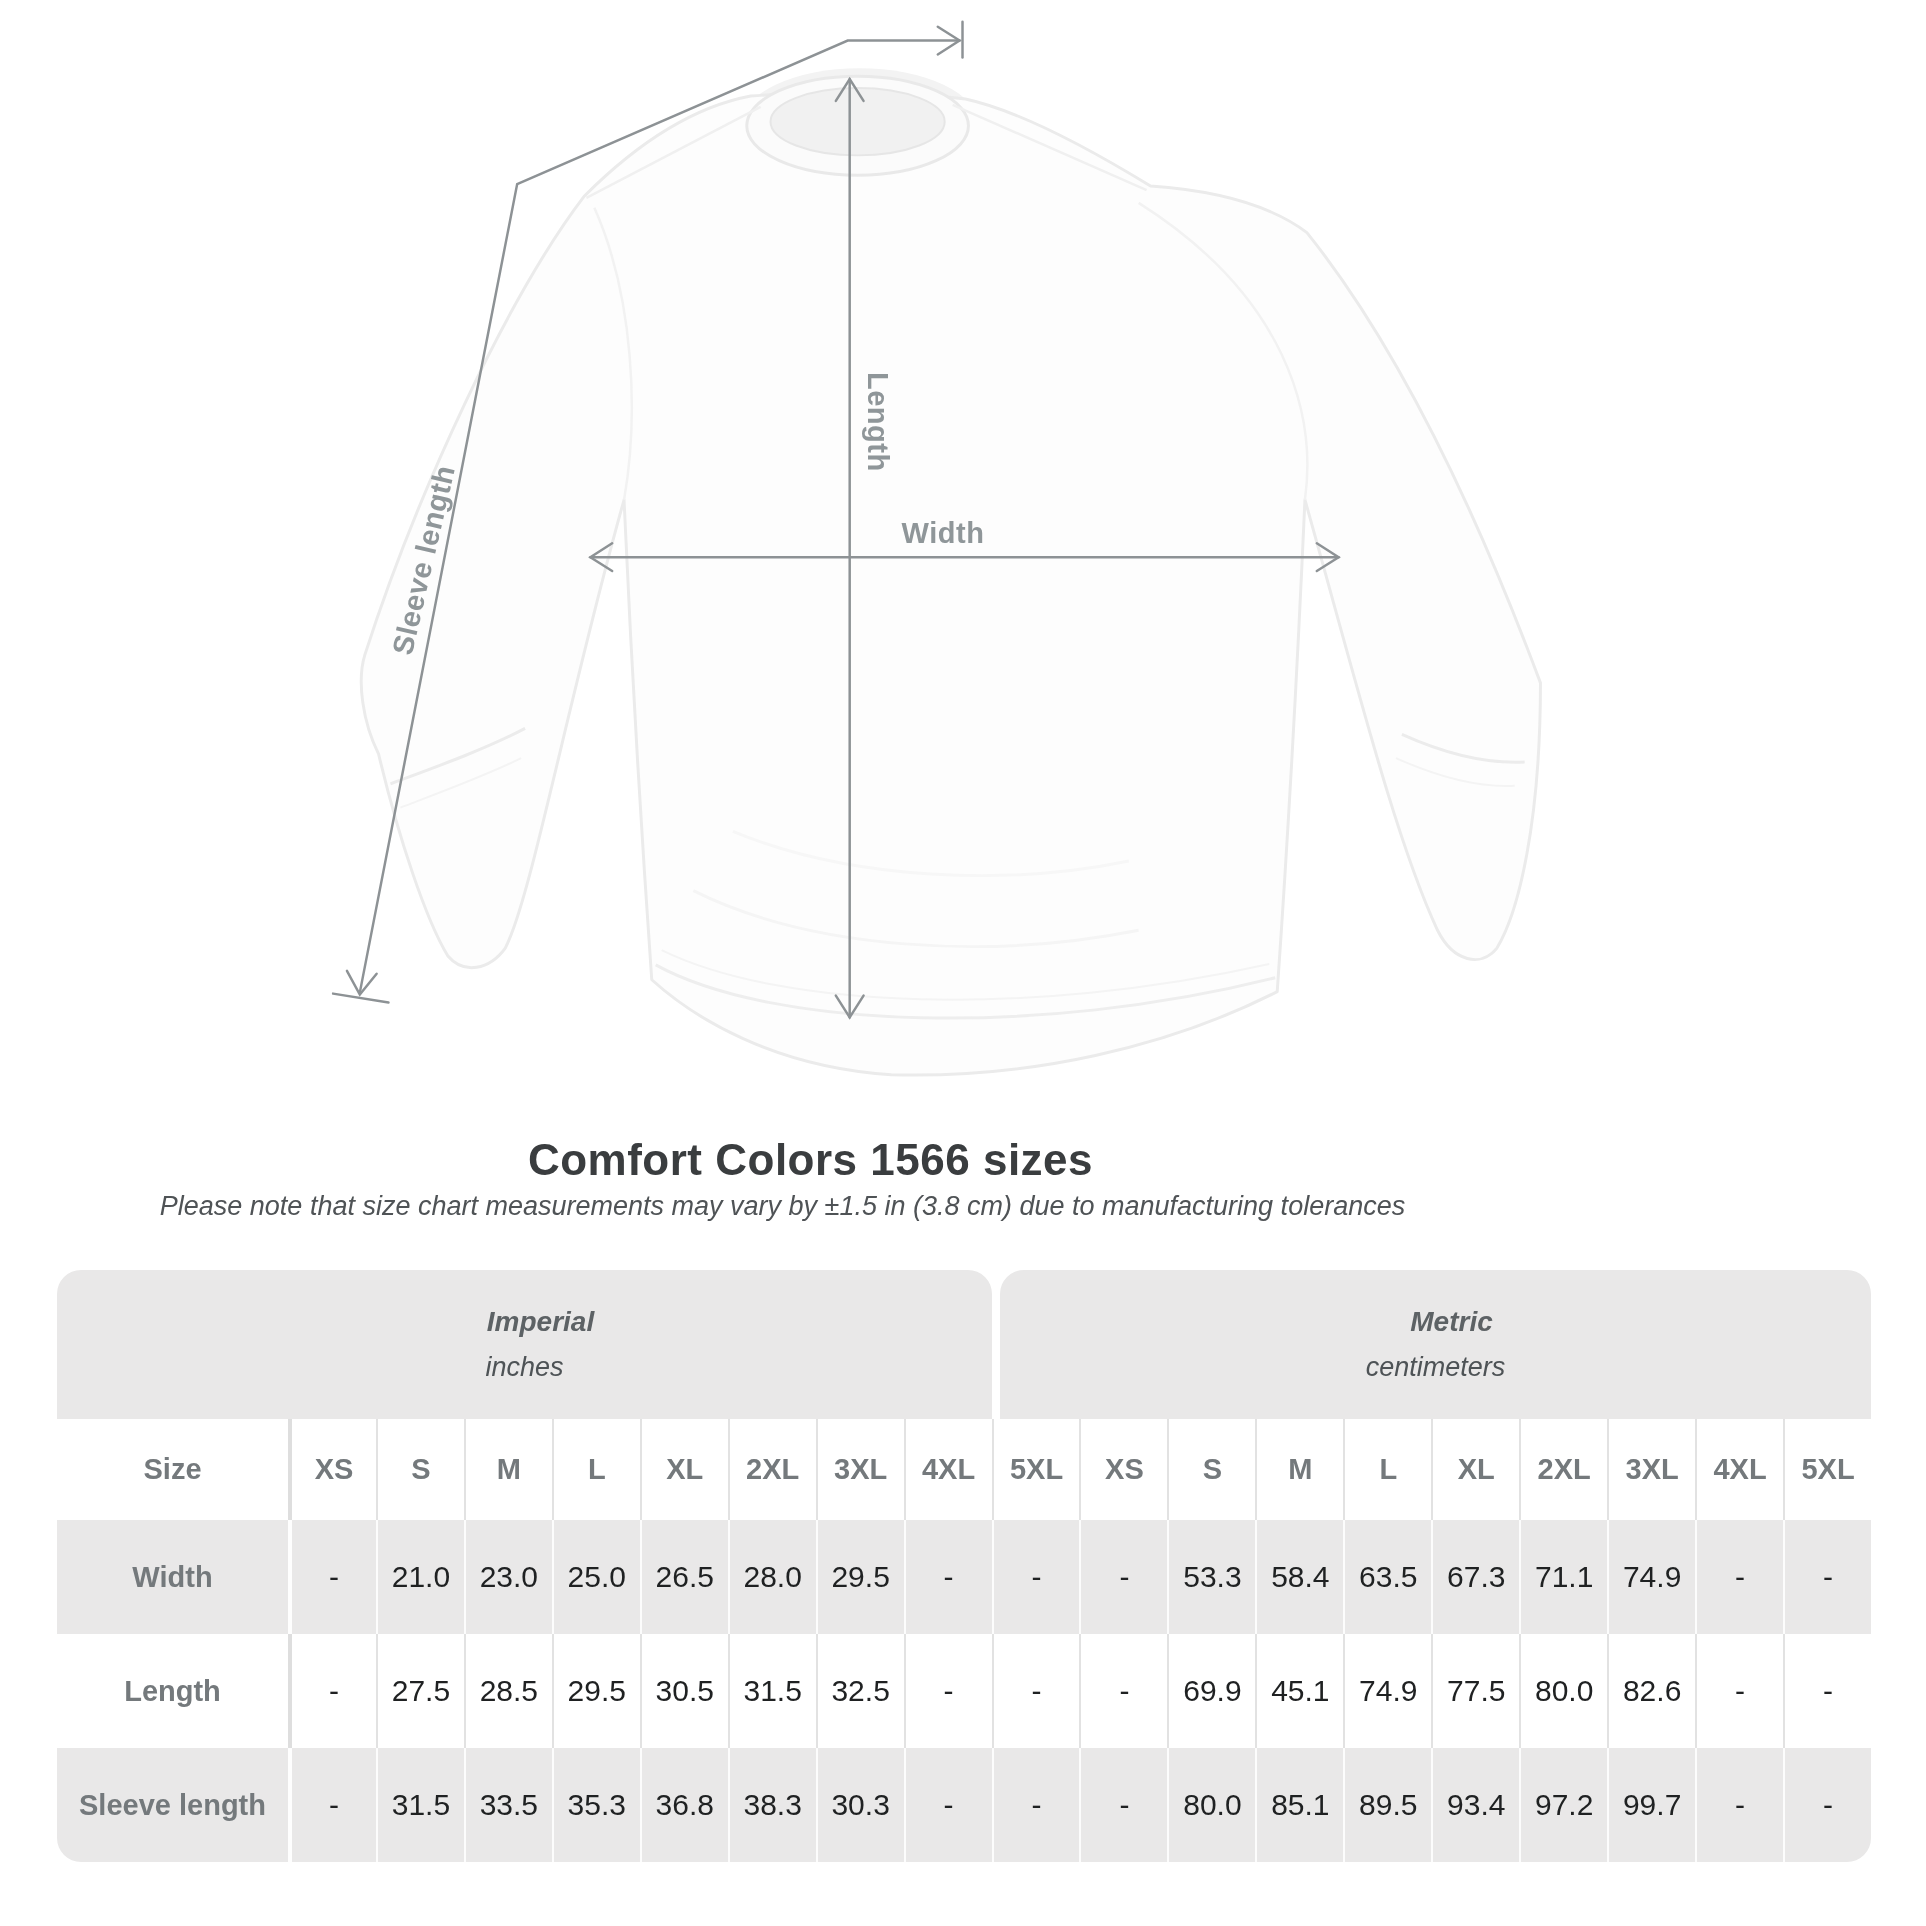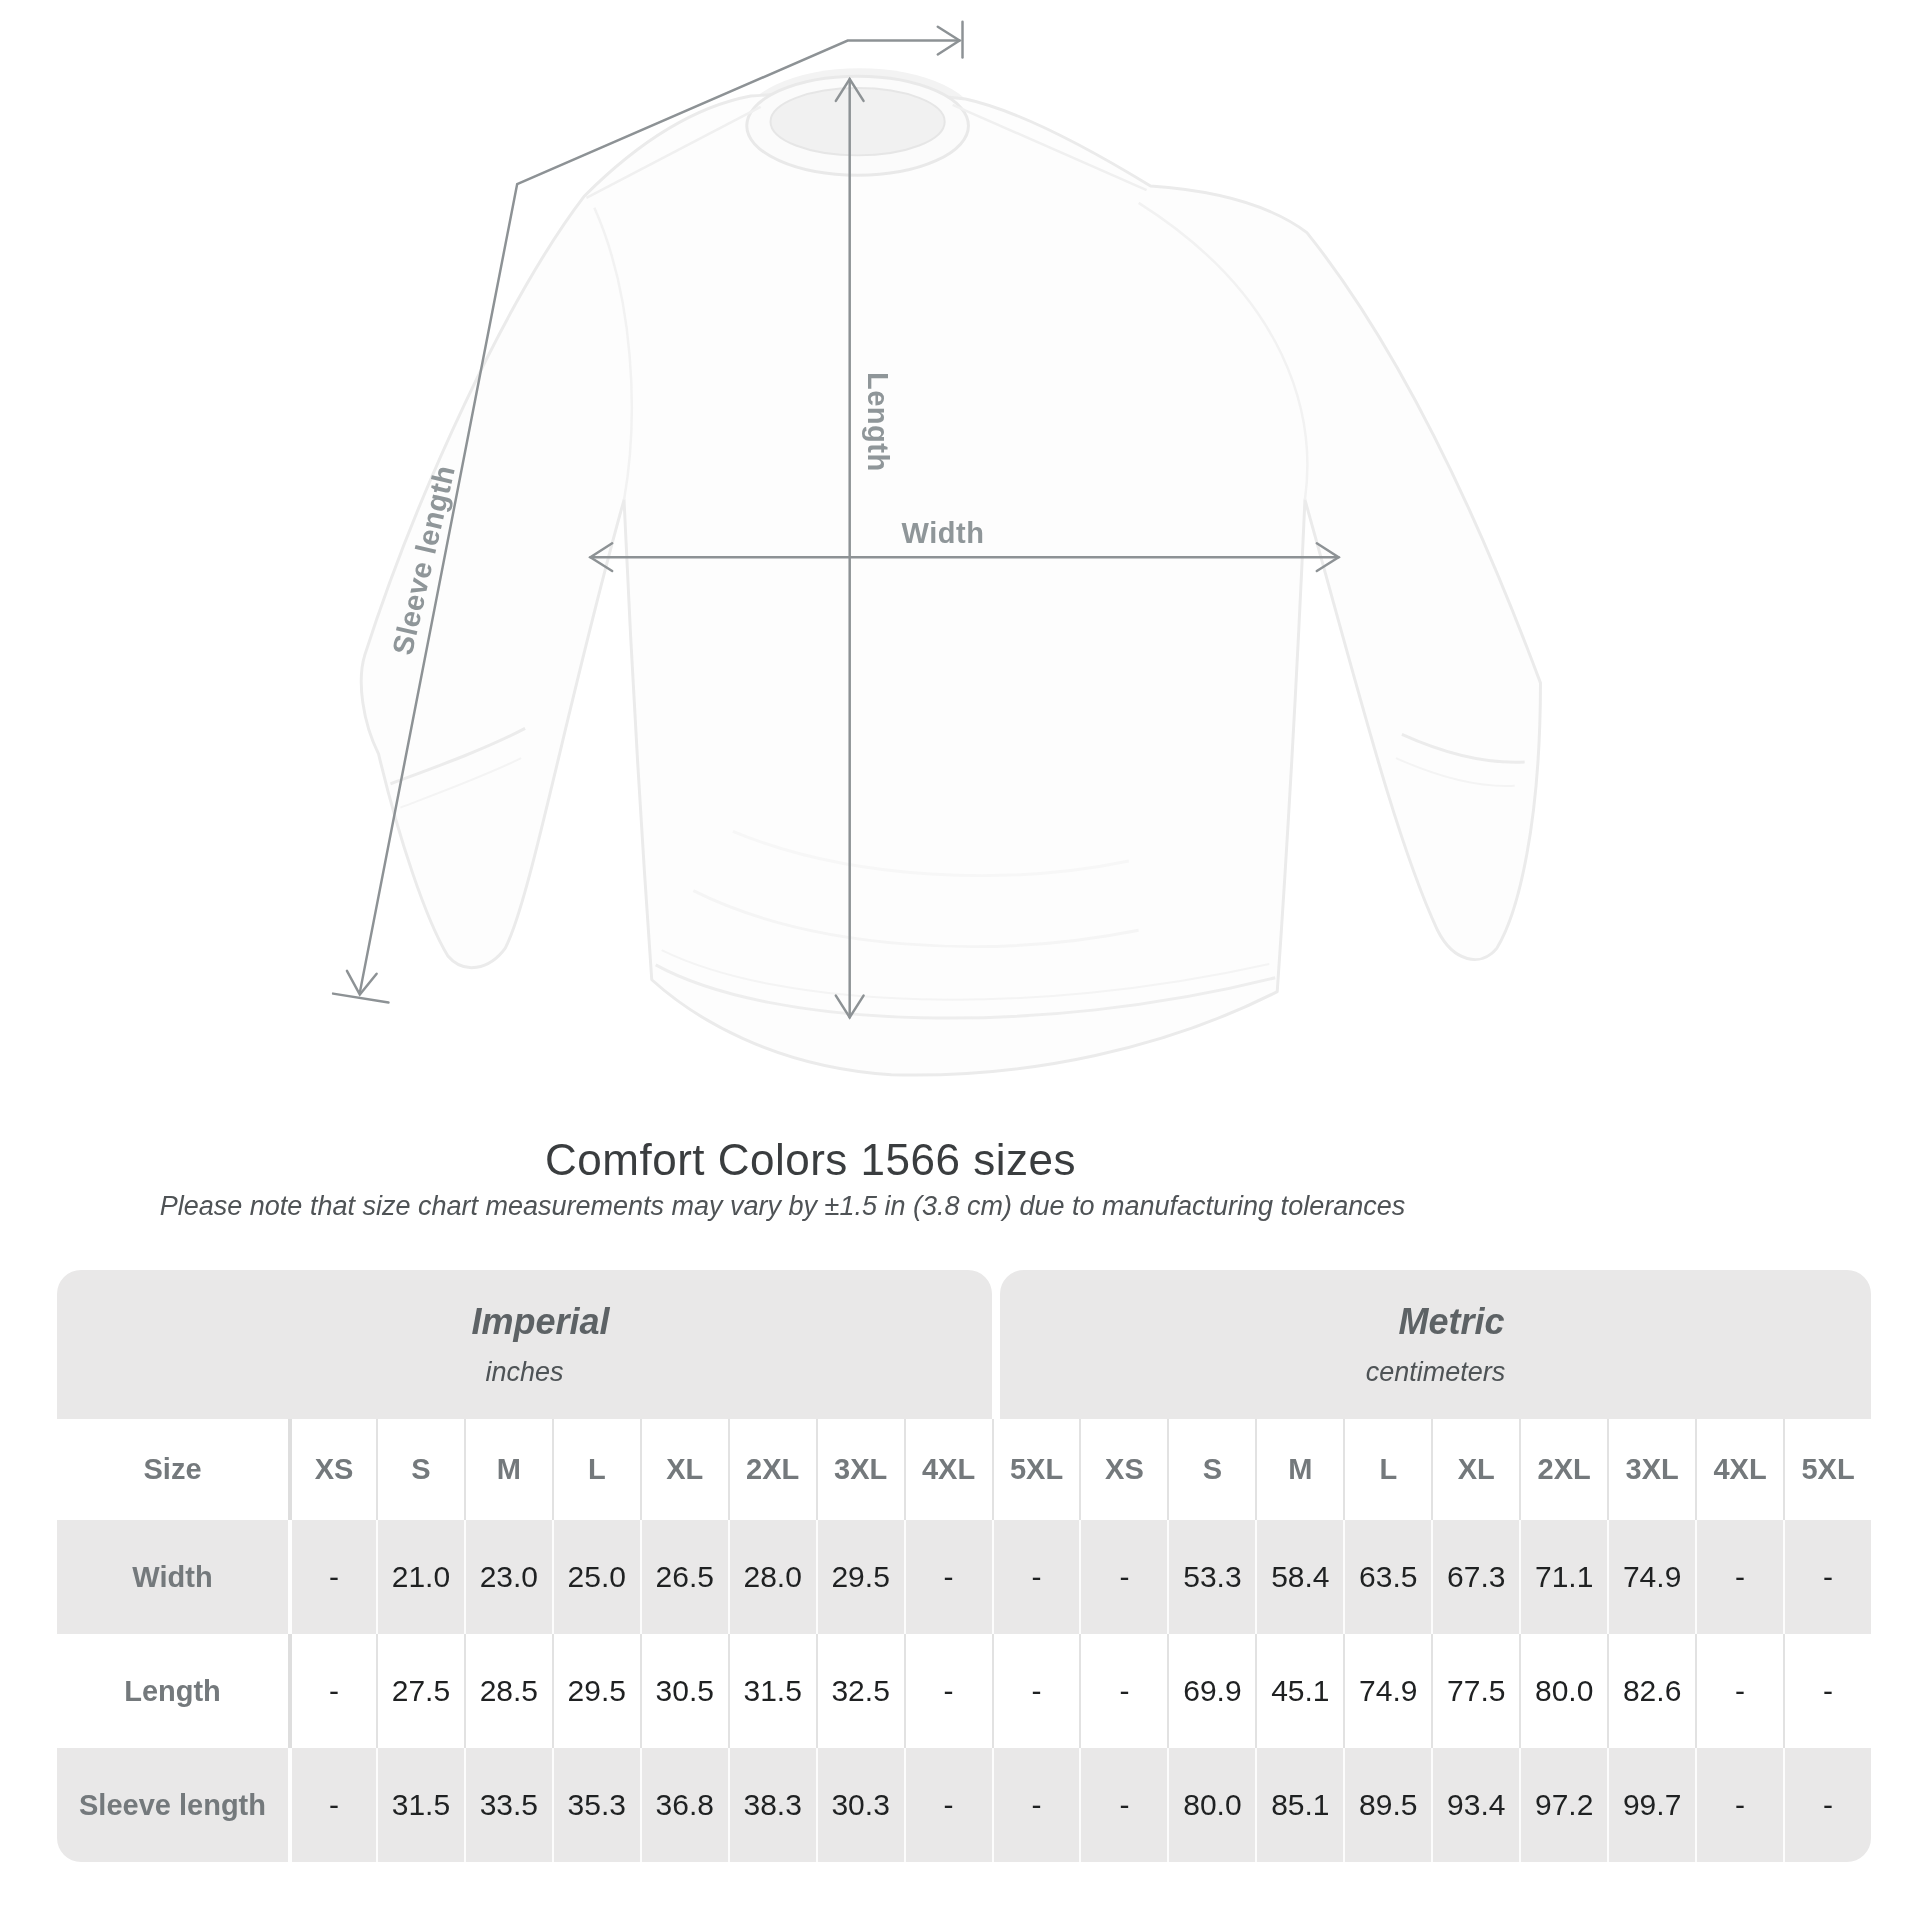--- a/index.html
+++ b/index.html
@@ -17,37 +17,37 @@
     position:absolute;color:#8f9699;font-weight:bold;font-size:29px;
     letter-spacing:0.5px;white-space:nowrap;
   }
   .label-length{left:894px;top:372px;transform:rotate(90deg);transform-origin:top left;}
   .label-width{left:844px;top:517px;width:198px;text-align:center;}
   .label-sleeve{left:424px;top:560px;transform:translate(-50%,-50%) rotate(-77deg);}
 
   
   .chart-title{
     position:absolute;left:0;top:1135px;width:1621px;text-align:center;
-    font-size:44px;font-weight:normal;color:#3a3d3f;letter-spacing:0.5px;
+    font-size:44px;font-weight:bold;color:#3a3d3f;letter-spacing:0.5px;
   }
   .chart-subtitle{
     position:absolute;left:0;top:1191px;width:1565px;text-align:center;
     font-size:27px;font-style:italic;color:#4f5356;
   }
 
   
   .size-table{position:absolute;left:57px;top:1270px;width:1814px;}
   .group-band{display:flex;gap:8px;height:149px;}
   .group{
     background:#e9e8e8;border-radius:24px 24px 0 0;
     display:flex;flex-direction:column;align-items:center;justify-content:center;
   }
   .group.g1{flex:0 0 935px;}
   .group.g2{flex:0 0 871px;}
-  .g-title{font-size:36px;font-weight:bold;font-style:italic;color:#5d6265;margin-left:32px;}
+  .g-title{font-size:28px;font-weight:bold;font-style:italic;color:#5d6265;margin-left:32px;}
   .g-unit{font-size:27px;font-style:italic;color:#4e5356;margin-top:14px;text-align:center;}
 
   .grid{display:grid;grid-template-columns:231px repeat(18,1fr);}
   .grid .cell{
     display:flex;align-items:center;justify-content:center;
     font-size:30px;color:#1f2122;
   }
   .row-header{height:101px;background:#ffffff;}
   .row-header .cell{font-weight:bold;color:#74797c;font-size:29px;}
   .row{height:114px;}

